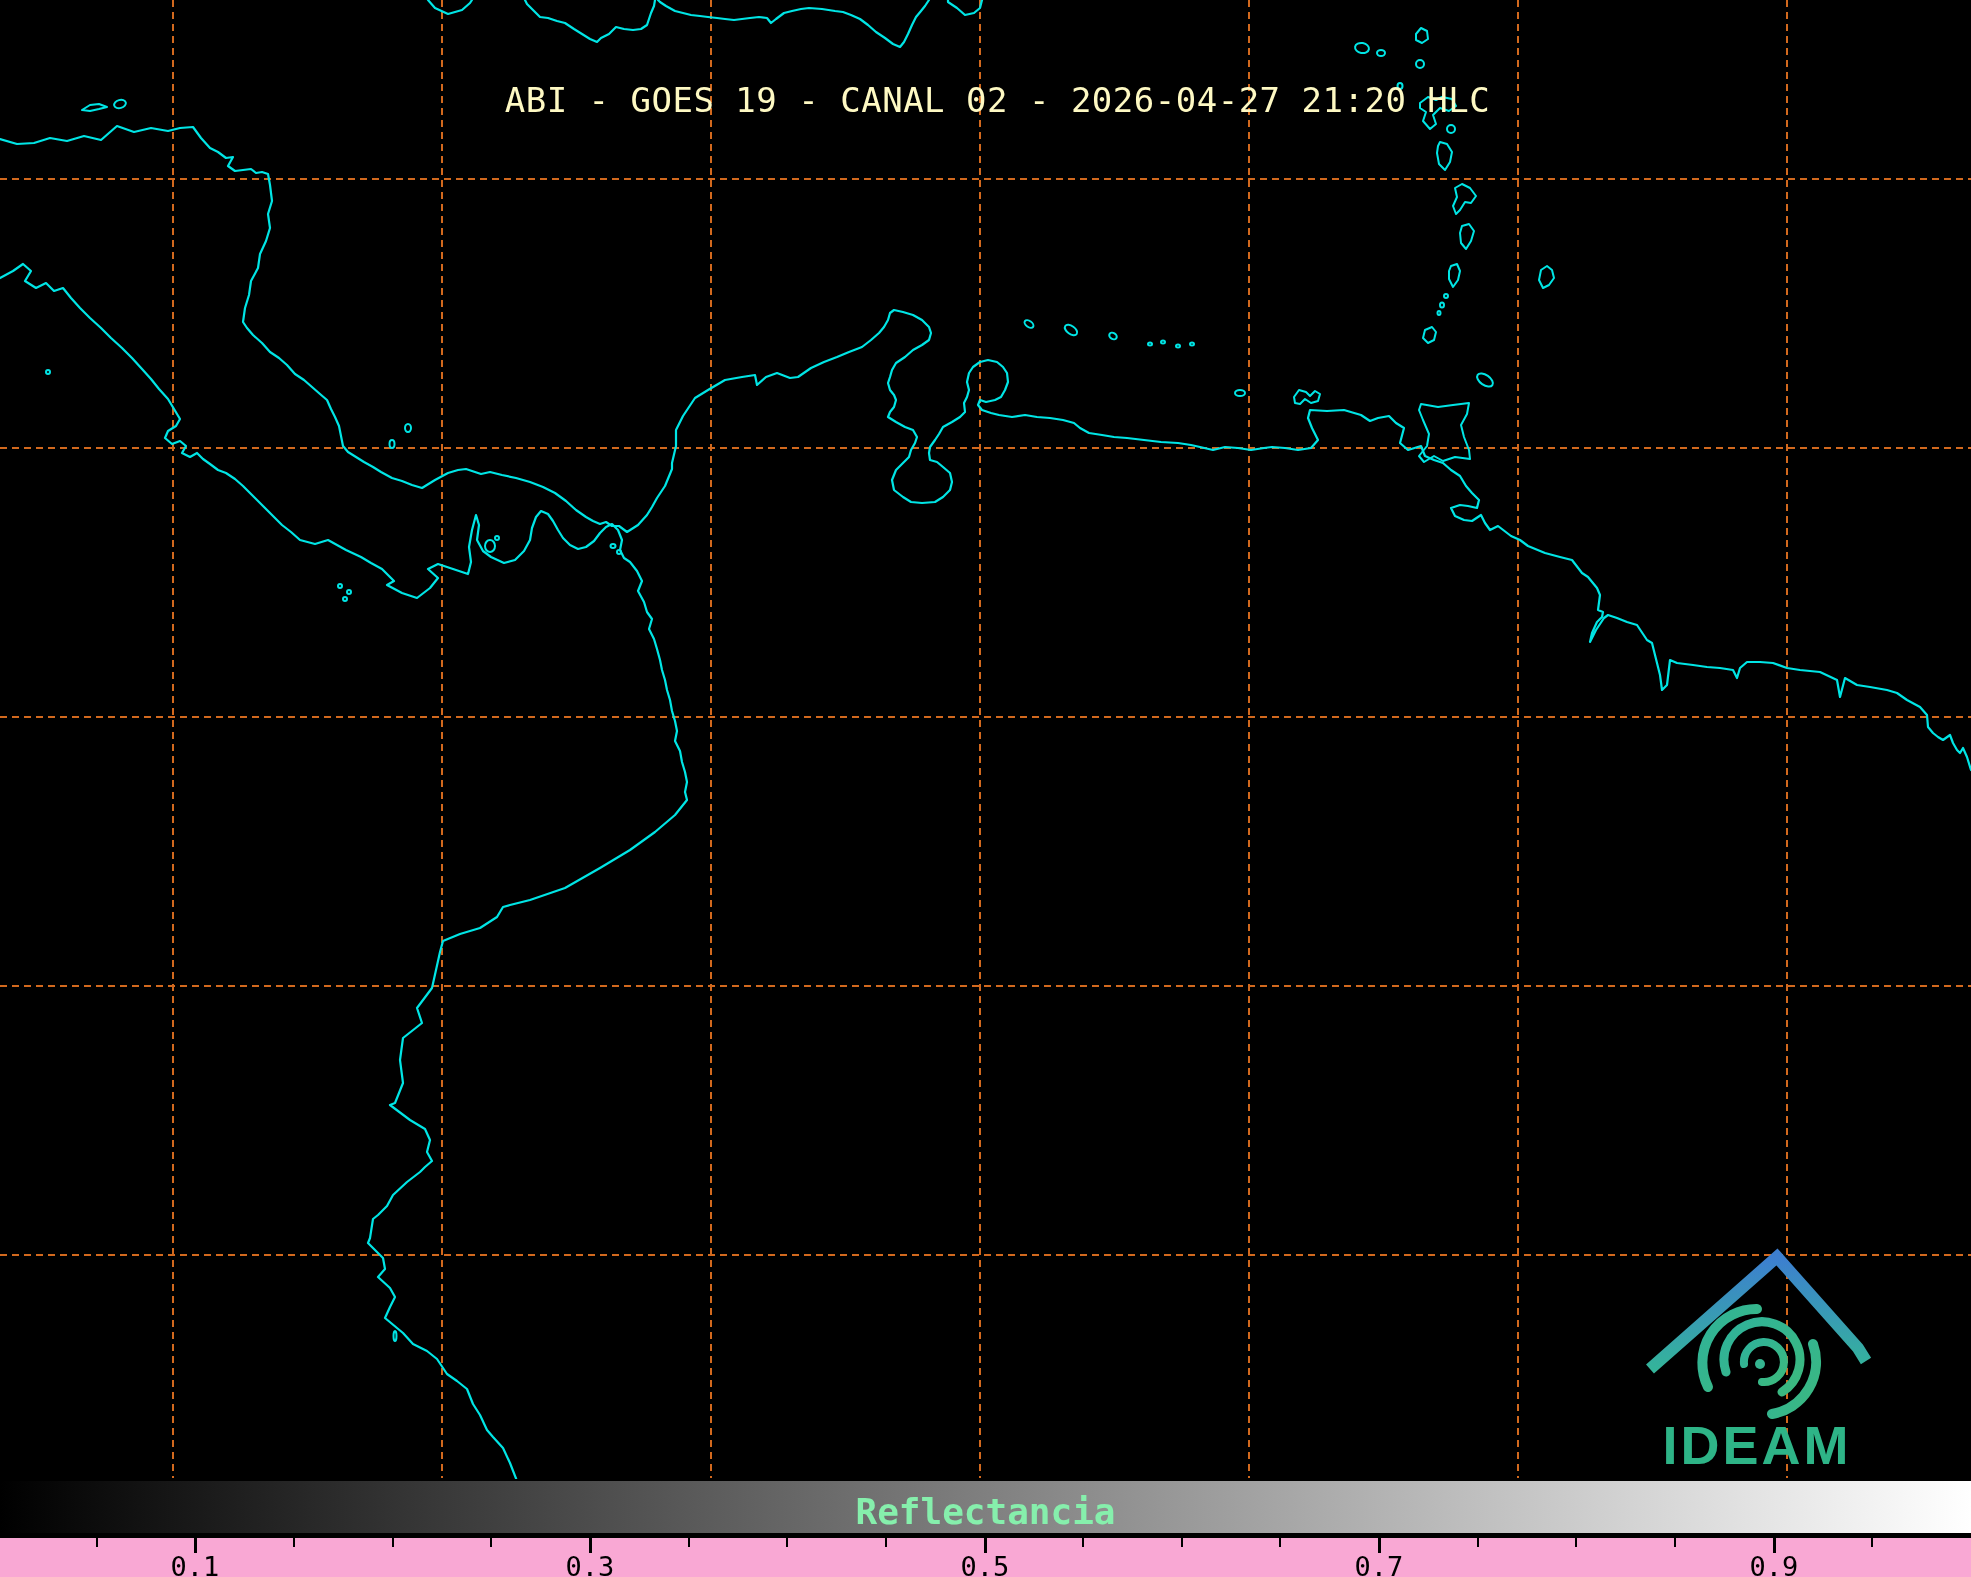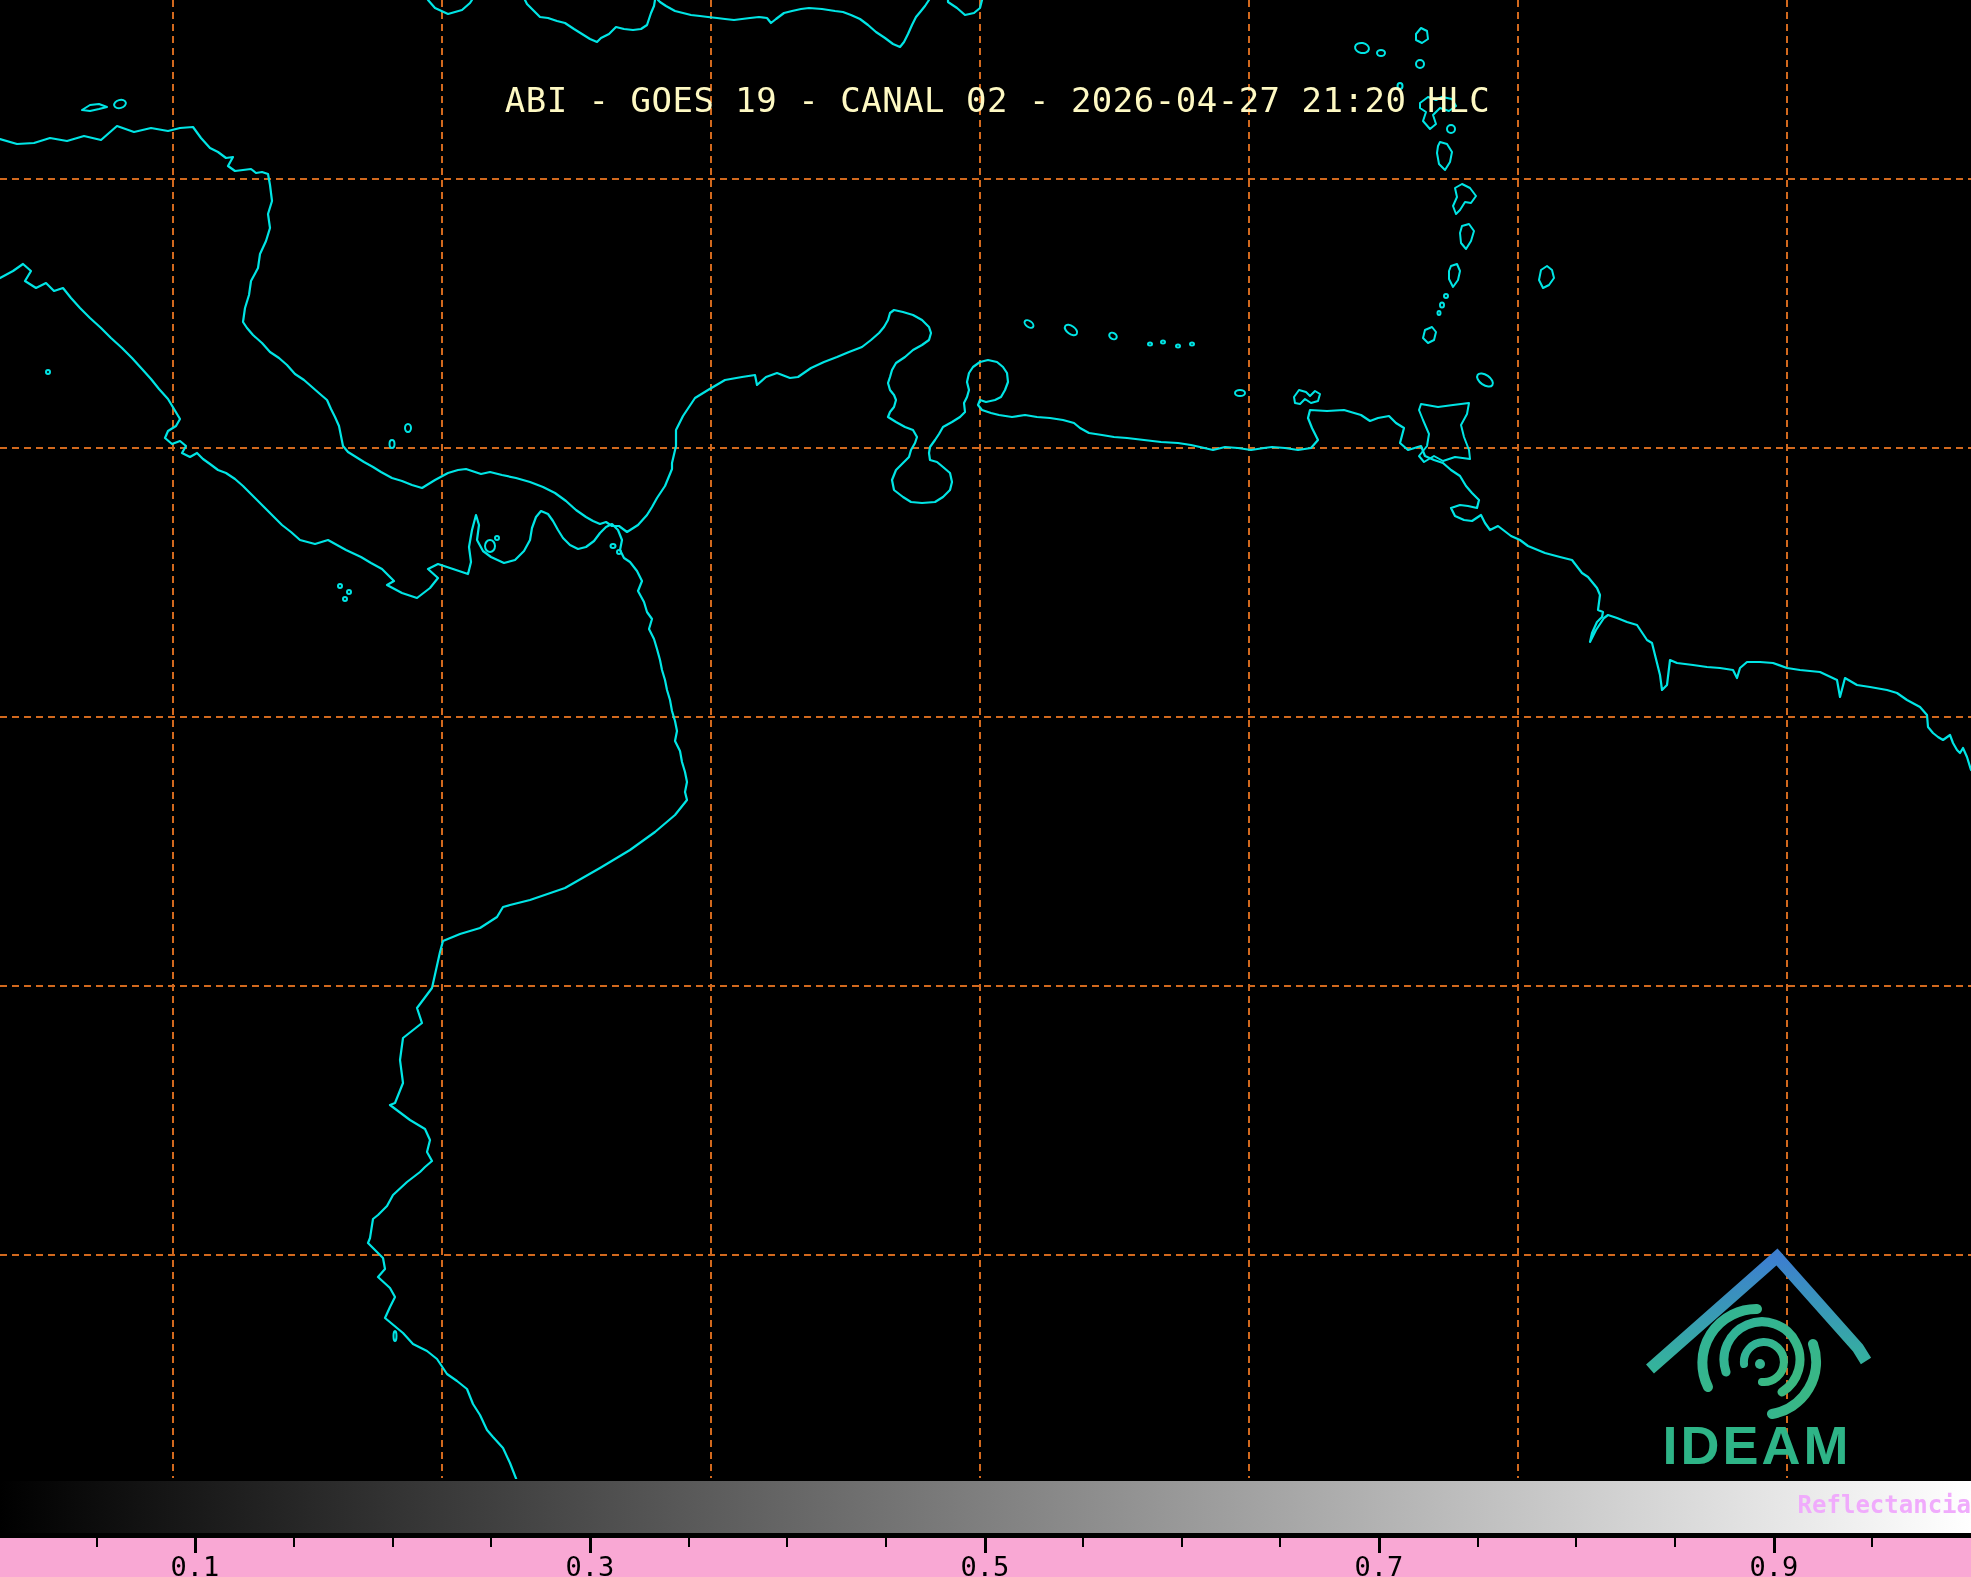--- a/index.html
+++ b/index.html
@@ -4,22 +4,22 @@
 <style>
   html,body{margin:0;padding:0;background:#222;}
   .screen{position:relative;width:1971px;height:1577px;background:#000;overflow:hidden;
           font-family:"DejaVu Sans Mono","Liberation Mono",monospace;}
   #map-svg{position:absolute;left:0;top:0;}
   .title{position:absolute;left:12px;top:80px;width:100%;text-align:center;color:#fef9c3;
          font-size:34px;letter-spacing:0.5px;white-space:pre;}
   .colorbar{position:absolute;left:0;top:1479px;width:1971px;height:59px;box-sizing:border-box;
             background:linear-gradient(90deg,#000000,#ffffff);
             border-top:2px solid #000;border-bottom:5px solid #000;}
-  .colorbar-label{position:absolute;left:0;top:1491px;width:100%;text-align:right;
-                  font-weight:bold;font-size:24px;color:#f0abfc;}
+  .colorbar-label{position:absolute;left:0;top:1491px;width:100%;text-align:center;
+                  font-weight:bold;font-size:36px;color:#86efac;}
   .axis{position:absolute;left:0;top:1538px;width:1971px;height:39px;background:#f9a8d4;}
   .tick{position:absolute;top:0;background:#000;}
   .tick-label{position:absolute;top:13px;font-size:27px;color:#000;transform:translateX(-50%);}
   .logo-text-anchor{text-anchor:middle;font-family:"Liberation Sans","DejaVu Sans",sans-serif;
                     font-weight:bold;letter-spacing:3px;}
 </style>
 </head>
 <body>
 
 <div class="screen">

